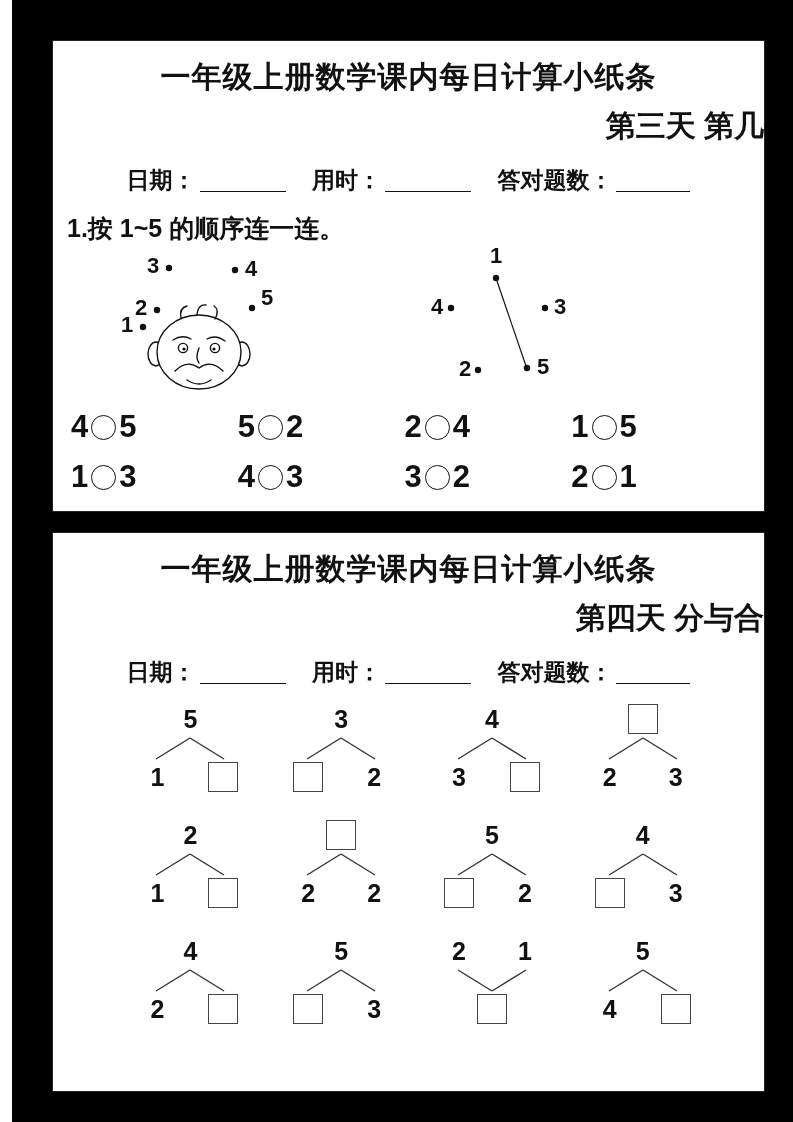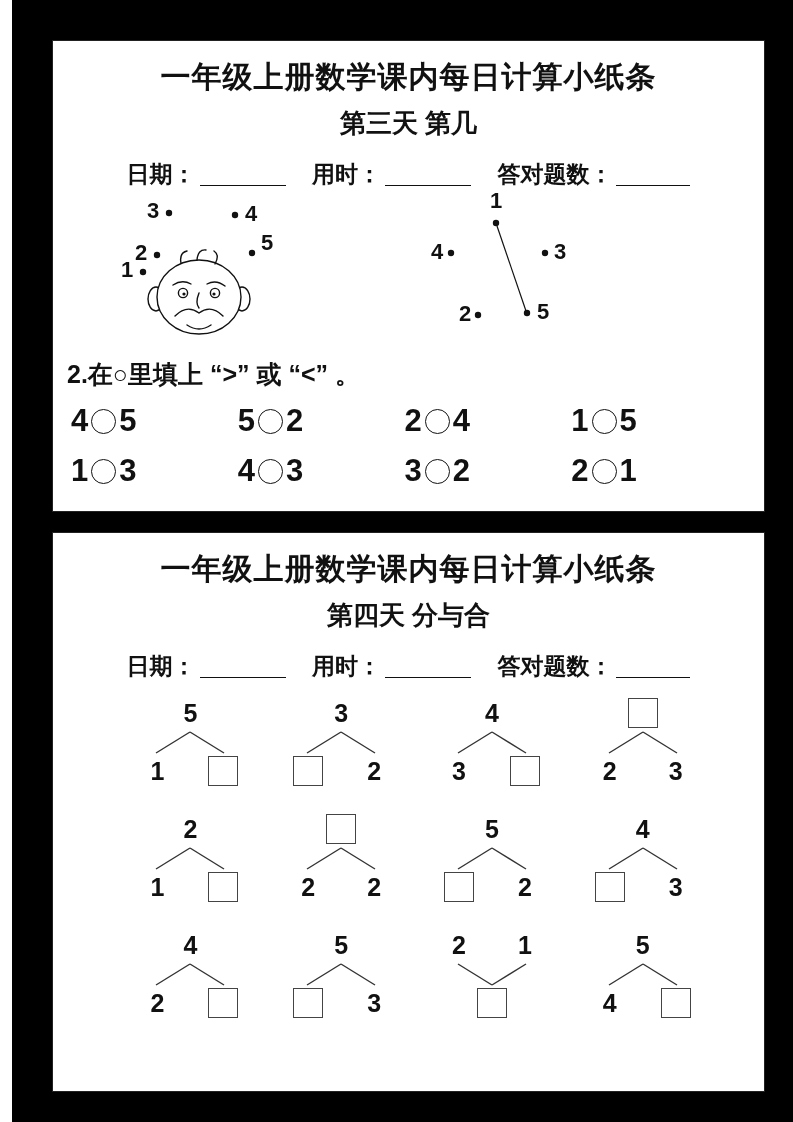--- a/index.html
+++ b/index.html
@@ -4,21 +4,21 @@
 <style>
   * { margin:0; padding:0; box-sizing:border-box; }
   body { background:#fff; font-family:"Liberation Sans", sans-serif; color:#111; }
   .page { position:relative; width:793px; height:1122px; background:#000000; overflow:hidden;margin-left:12px; }
 
   .sheet { position:absolute; left:40px; width:713px; border:1px solid #222; background:#fff; }
   .sheet1 { top:40px; height:472px; }
   .sheet2 { top:532px; height:560px; }
 
   .title { text-align:center; font-size:30px; font-weight:bold; margin-top:16px; letter-spacing:1px; }
-  .subtitle { text-align:center; font-size:26px; font-weight:bold; margin-top:8px; }
+  .subtitle { text-align:right; font-size:30px; font-weight:bold; margin-top:8px; }
 
   .meta { text-align:center; font-size:23px; margin-top:18px; font-weight:600; }
   .meta .blank { display:inline-block; width:86px; height:22px; border-bottom:1.6px solid #111; margin:0 20px 0 4px; vertical-align:-4px; }
   .meta .blank.short { width:74px; margin-right:0; }
 
   .prompt { font-size:25px; font-weight:600; margin:16px 0 0 14px; }
 
   .dots-row { display:flex; padding-left:58px; gap:88px; margin-top:2px; }
   svg text { font-family:"Liberation Sans", sans-serif; font-size:22px; fill:#111; font-weight:600; }
   svg .dot { fill:#111; stroke:none; }
@@ -48,20 +48,21 @@
   <div class="sheet sheet1">
     <div class="title">一年级上册数学课内每日计算小纸条</div>
     <div class="subtitle">第三天 第几</div>
 
     <div class="meta">
       <span>日期：</span><span class="blank"></span>
       <span>用时：</span><span class="blank"></span>
       <span>答对题数：</span><span class="blank short"></span>
     </div>
 
+    <div class="prompt">1.按 1~5 的顺序连一连。</div>
 
     <div class="dots-row">
 
       <svg width="222" height="150" viewBox="0 0 222 150">
         <text x="36" y="26">3</text>
         <circle class="dot" cx="58" cy="21" r="3.2"></circle>
         <circle class="dot" cx="124" cy="23" r="3.2"></circle>
         <text x="134" y="29">4</text>
         <text x="24" y="68">2</text>
         <circle class="dot" cx="46" cy="63" r="3.2"></circle>
@@ -97,21 +98,20 @@
         <circle class="dot" cx="30" cy="61" r="3.2"></circle>
         <circle class="dot" cx="124" cy="61" r="3.2"></circle>
         <text x="133" y="67">3</text>
         <text x="38" y="129">2</text>
         <circle class="dot" cx="57" cy="123" r="3.2"></circle>
         <circle class="dot" cx="106" cy="121" r="3.2"></circle>
         <text x="116" y="127">5</text>
       </svg>
     </div>
 
-    <div class="prompt">2.在○里填上 “&gt;” 或 “&lt;” 。</div>
 
     <div class="cmp-grid">
       <div class="cmp-item">
           <span>4</span>
           <span class="cmp-circle"></span>
           <span>5</span>
         </div>
       <div class="cmp-item">
           <span>5</span>
           <span class="cmp-circle"></span>

